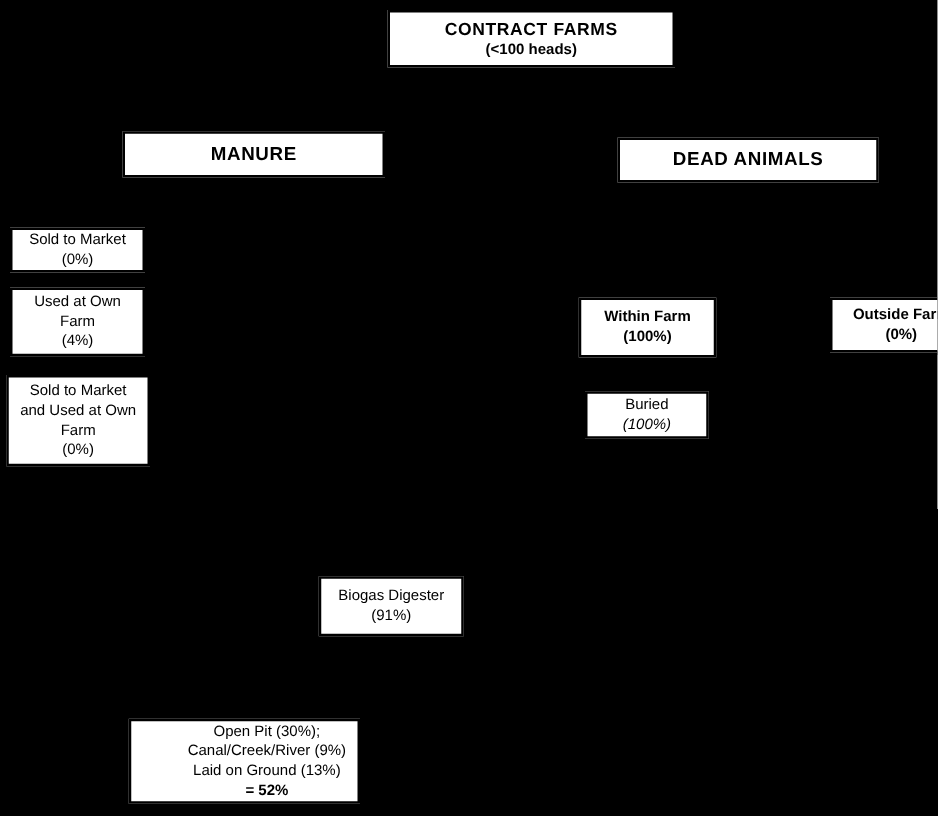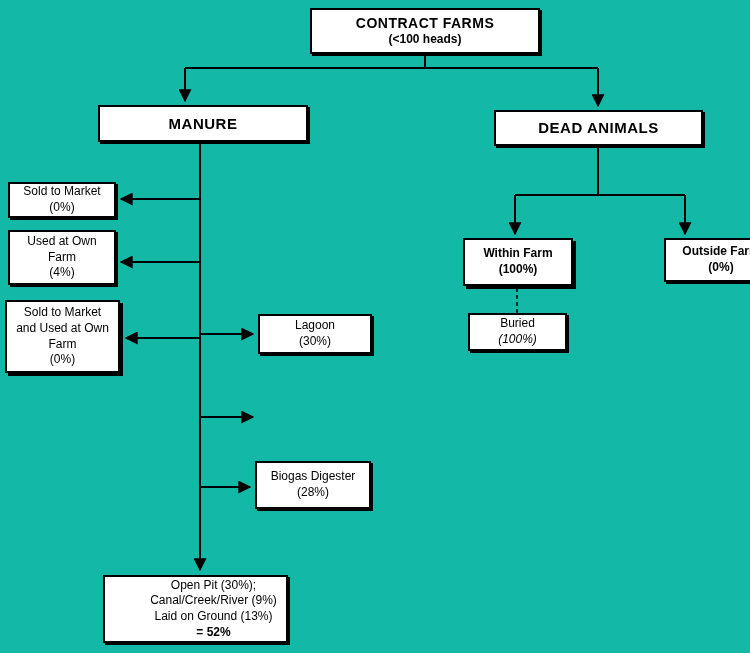--- a/index.html
+++ b/index.html
@@ -5,21 +5,21 @@
   html, body {
     margin: 0;
     padding: 0;
     background: #ffffff;
     font-family: "Liberation Sans", sans-serif;
   }
   #canvas {
     position: relative;
     width: 750px;
     height: 653px;
-    background: #14b8a6;
+    background: #000000;
     overflow: hidden;
   }
   #connectors {
     position: absolute;
     left: 0; top: 0;
     width: 750px; height: 653px;
     pointer-events: none;
   }
   .box {
     position: absolute;
@@ -110,26 +110,24 @@
 
   <div class="box" style="left:8px; top:230px; width:108px; height:55px;">Used at Own
 Farm
 (4%)</div>
 
   <div class="box heavy" style="left:5px; top:300px; width:115px; height:73px;">Sold to Market
 and Used at Own
 Farm
 (0%)</div>
 
-  <div class="box" style="left:258px; top:314px; width:114px; height:40px;">Lagoon
-(30%)</div>
 
 
   <div class="box" style="left:255px; top:461px; width:116px; height:48px;">Biogas Digester
-(28%)</div>
+(91%)</div>
 
   <div class="box" style="left:103px; top:575px; width:185px; height:68px;padding-left:36px;">
     <span>Open Pit (30%);
 Canal/Creek/River (9%)
 Laid on Ground (13%)</span>
     <span class="total-line">= 52%</span>
   </div>
 
   <div class="box heavy bold" style="left:463px; top:238px; width:110px; height:48px;">Within Farm
 (100%)</div>

